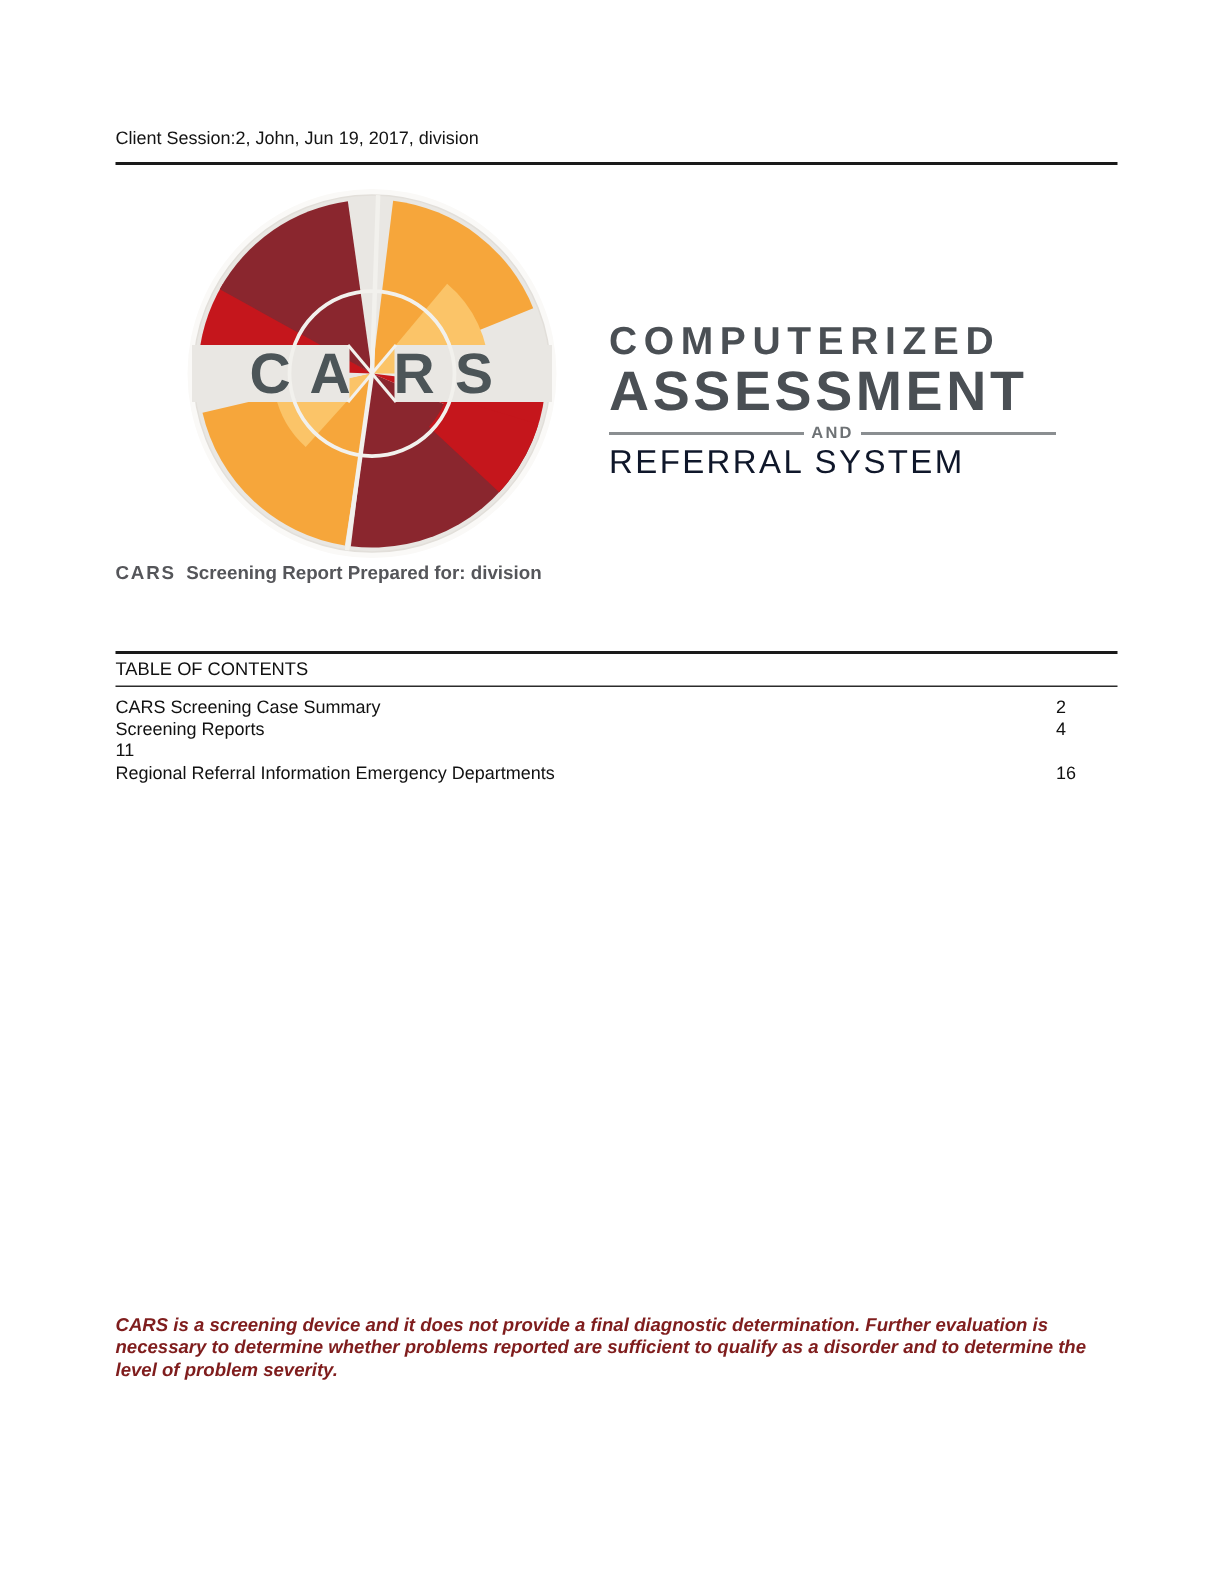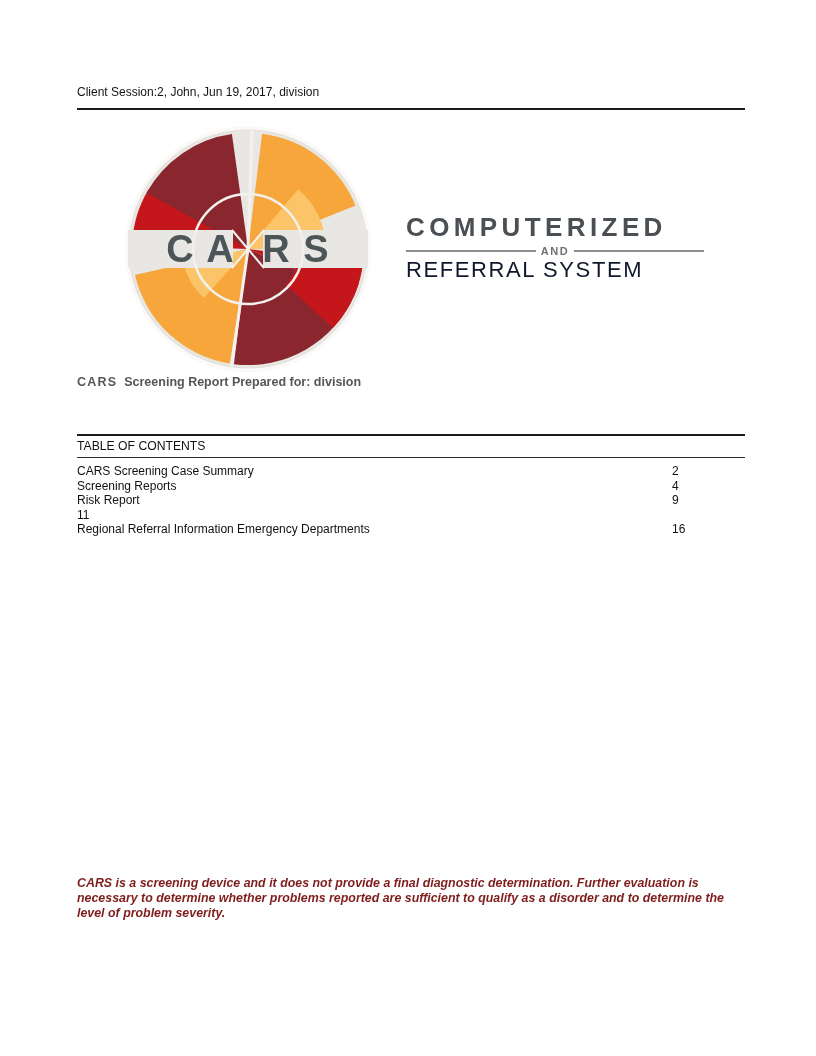--- a/index.html
+++ b/index.html
@@ -38,21 +38,21 @@
   .prepared {
     position:absolute; left:77px; top:371px;
     font-size:12.5px; font-weight:bold; color:#55565A;
   }
   .prepared .brand { letter-spacing:1.2px; margin-right:7px; }
   .toc-title {
     position:absolute; left:77px; top:435px;
     font-size:12.2px; color:#101010;
   }
   .toc-list { position:absolute; left:77px; top:460px; width:668px; }
-  .toc-row { display:flex; font-size:12px; line-height:14.6px; color:#111111; }
+  .toc-row { display:flex; font-size:12px; line-height:14.6px; color:#111111;gap:32px; }
   .toc-label { width:595px; }
   .toc-page { }
   .disclaimer {
     position:absolute; left:77px; top:872px; width:672px;
     font-size:12.4px; font-weight:bold; font-style:italic;
     color:#7f1d1d; line-height:14.9px;
   }
 </style>
 </head>
 <body>
@@ -88,20 +88,21 @@
 
       <text class="logo-letter" x="-68" y="13" text-anchor="middle" fill="#4C5558">C</text>
       <text class="logo-letter" x="-28" y="13" text-anchor="middle" fill="#4C5558">A</text>
       <text class="logo-letter" x="28" y="13" text-anchor="middle" fill="#4C5558">R</text>
       <text class="logo-letter" x="68" y="13" text-anchor="middle" fill="#4C5558">S</text>
     </svg>
   </div>
 
   <div class="lockup">
     <div class="lockup-l1">COMPUTERIZED</div>
+    <div class="lockup-l2">ASSESSMENT</div>
     <div class="and-row">
       <div class="and-line"></div>
       <div class="and-text">AND</div>
       <div class="and-line"></div>
     </div>
     <div class="lockup-l3">REFERRAL SYSTEM</div>
   </div>
 
   <div class="prepared">
     <span class="brand">CARS</span><span>Screening Report Prepared for: division</span>
@@ -114,24 +115,20 @@
   <div class="toc-list">
     <div class="toc-row">
       <div class="toc-label">CARS Screening Case Summary</div>
       <div class="toc-page">2</div>
     </div>
     <div class="toc-row">
       <div class="toc-label">Screening Reports</div>
       <div class="toc-page">4</div>
     </div>
     <div class="toc-row">
-      <div class="toc-label">Risk Report</div>
-      <div class="toc-page">9</div>
-    </div>
-    <div class="toc-row">
       <div class="toc-page">11</div>
     </div>
     <div class="toc-row">
       <div class="toc-label">Regional Referral Information Emergency Departments</div>
       <div class="toc-page">16</div>
     </div>
   </div>
 
   <div class="disclaimer">CARS is a screening device and it does not provide a final diagnostic determination. Further evaluation is necessary to determine whether problems reported are sufficient to qualify as a disorder and to determine the level of problem severity.</div>
 

